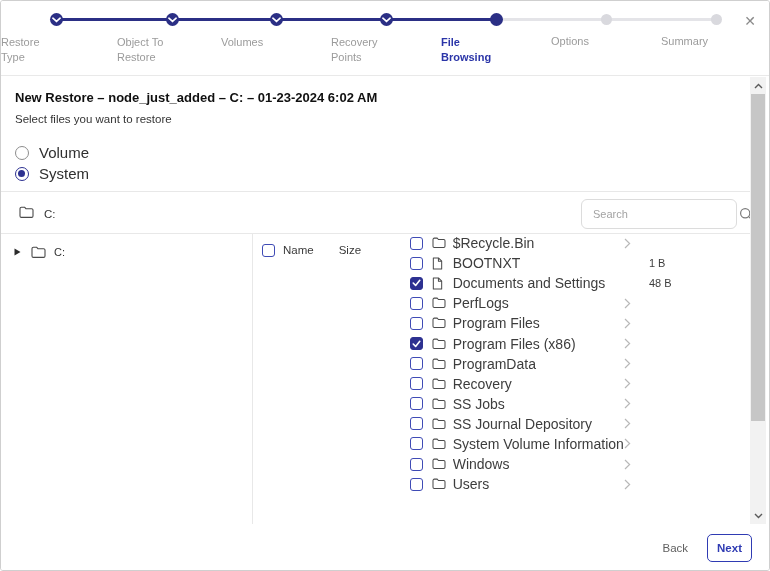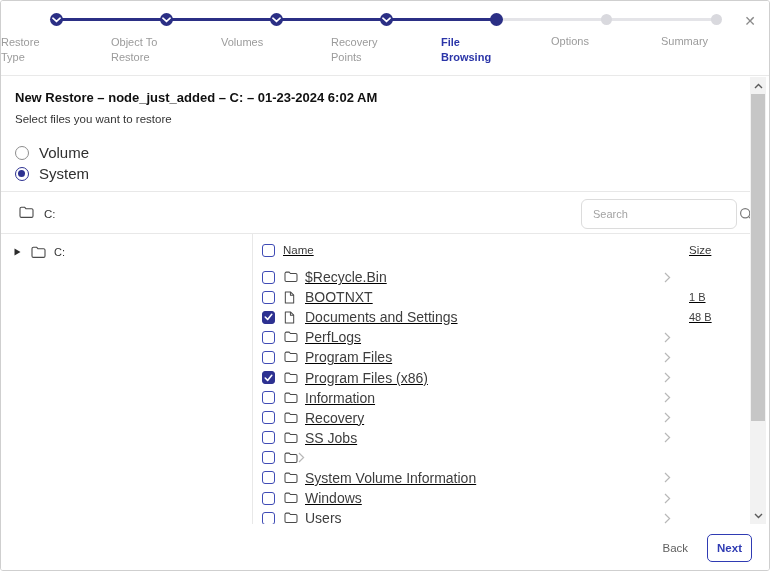--- a/index.html
+++ b/index.html
@@ -44,21 +44,21 @@
   .search-icon { margin-right:10px; display:flex; }
 
   
   .panels { position:absolute; top:156px; left:0; width:750px; height:291px; display:flex; }
   .tree-panel { width:252px; border-right:1px solid #e8e8e8; padding-top:10px; }
   .tree-item { display:flex; align-items:center; height:18px; margin-left:13px; cursor:pointer; }
   .tree-expander { width:8px; display:flex; }
   .tree-item .folder { margin-left:9px; }
   .tree-label { margin-left:8px; font-size:11px; color:#333; }
 
-  .table-panel { flex:1; display:flex; flex-direction:column; overflow:hidden;text-decoration:underline; }
+  .table-panel { flex:1; display:flex; flex-direction:row; overflow:hidden; }
   .thead { display:flex; align-items:center; height:34px; flex:0 0 auto; }
   .trow { display:flex; align-items:center; height:20.1px; flex:0 0 auto; cursor:default; }
   .cell-check { margin-left:9px; flex:0 0 auto; display:flex; }
   .cell-icon { margin-left:9px; width:14px; flex:0 0 auto; display:flex; }
   .cell-name { margin-left:7px; flex:1; font-size:14px; color:#3d3d3d; white-space:nowrap; overflow:hidden; }
   .thead .cell-name { margin-left:8px; font-size:11.5px; color:#3a3a3a; }
   .cell-chevron { width:25px; flex:0 0 auto; display:flex; }
   .cell-size { width:62px; flex:0 0 auto; font-size:11px; color:#3d3d3d; }
   .thead .cell-size { font-size:11.5px; color:#3a3a3a; }
 
@@ -89,21 +89,21 @@
     <div id="steps-host">
         <div class="step done" style="left: 0px;">
     <span class="marker">
       <svg class="chk" width="9" height="6" viewBox="0 0 10 6">
               <polyline points="1,1 5,4.6 9,1" fill="none" stroke="#fff" stroke-width="1.8" stroke-linecap="round"></polyline>
             </svg>
     </span>
     <div class="label">Restore
 Type</div>
   </div>
-        <div class="step done" style="left: 110px;">
+        <div class="step done" style="left: 116px;">
     <span class="marker">
       <svg class="chk" width="9" height="6" viewBox="0 0 10 6">
               <polyline points="1,1 5,4.6 9,1" fill="none" stroke="#fff" stroke-width="1.8" stroke-linecap="round"></polyline>
             </svg>
     </span>
     <div class="label">Object To
 Restore</div>
   </div>
         <div class="step done" style="left: 220px;">
     <span class="marker">
@@ -338,21 +338,21 @@
       <span class="checkbox">
         
       </span>
     </span>
     <span class="cell-icon">
       <svg class="ic-folder" width="14" height="12" viewBox="0 0 16 14">
                   <path d="M1 3c0-1 .7-1.7 1.5-1.7h3.4l1.4 1.6h6.2c.8 0 1.5.7 1.5 1.5v6.3c0 .8-.7 1.5-1.5 1.5H2.5C1.7 12.2 1 11.5 1 10.7z" fill="none" stroke="#4a4a4a" stroke-width="1.2" stroke-linejoin="round"></path>
                 </svg>
 
     </span>
-    <span class="cell-name">Information</span>
+    <span class="cell-name">ProgramData</span>
     <span class="cell-chevron">
       <svg class="ic-chev" width="7" height="11" viewBox="0 0 7 11">
                   <polyline points="1,1 5.6,5.5 1,10" fill="none" stroke="#b8b8b8" stroke-width="1.2"></polyline>
                 </svg>
     </span>
     <span class="cell-size"></span>
   </div>
             <div class="trow">
     <span class="cell-check">
       <span class="checkbox">
@@ -398,20 +398,21 @@
       <span class="checkbox">
         
       </span>
     </span>
     <span class="cell-icon">
       <svg class="ic-folder" width="14" height="12" viewBox="0 0 16 14">
                   <path d="M1 3c0-1 .7-1.7 1.5-1.7h3.4l1.4 1.6h6.2c.8 0 1.5.7 1.5 1.5v6.3c0 .8-.7 1.5-1.5 1.5H2.5C1.7 12.2 1 11.5 1 10.7z" fill="none" stroke="#4a4a4a" stroke-width="1.2" stroke-linejoin="round"></path>
                 </svg>
 
     </span>
+    <span class="cell-name">SS Journal Depository</span>
     <span class="cell-chevron">
       <svg class="ic-chev" width="7" height="11" viewBox="0 0 7 11">
                   <polyline points="1,1 5.6,5.5 1,10" fill="none" stroke="#b8b8b8" stroke-width="1.2"></polyline>
                 </svg>
     </span>
     <span class="cell-size"></span>
   </div>
             <div class="trow">
     <span class="cell-check">
       <span class="checkbox">

